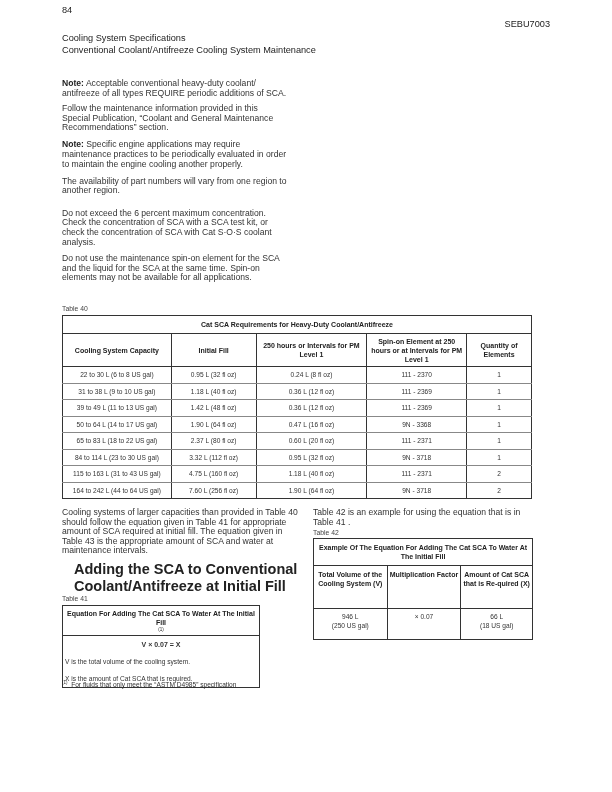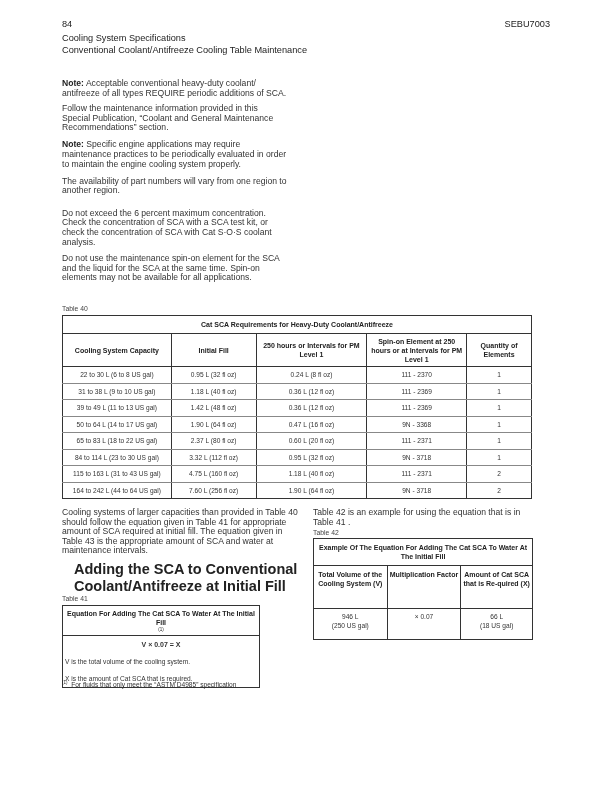--- a/index.html
+++ b/index.html
@@ -31,29 +31,29 @@
   .t42 .title th { height: 22px; }
   .t42 .head th { height: 36px; vertical-align: top; padding-top: 4px; }
   .t42 td { height: 26px; vertical-align: top; padding-top: 3px; line-height: 9px; }
   h2 { margin: 0; font-size: 14.5px; line-height: 17px; font-weight: bold; color: #222; }
   .fn { font-size: 6.6px; color: #333; }
   .fn sup { font-size: 4.5px; }
 </style>
 </head>
 <body>
 
-<div class="abs hdr" style="left:62px; top:18px;">84</div>
+<div class="abs hdr" style="left:62px; top:4px;">84</div>
 <div class="abs hdr" style="right:62px; top:18px; text-align:right;">SEBU7003</div>
 <div class="abs hdr" style="left:62px; top:32px;text-align:right;">Cooling System Specifications</div>
-<div class="abs hdr" style="left:62px; top:44px;">Conventional Coolant/Antifreeze Cooling Table Maintenance</div>
+<div class="abs hdr" style="left:62px; top:44px;">Conventional Coolant/Antifreeze Cooling System Maintenance</div>
 
 <div class="abs" style="left:62px; top:79px; width:225px;">
   <p class="para" style="margin-bottom:6px;"><b>Note:</b><span> Acceptable conventional heavy-duty coolant/ antifreeze of all types REQUIRE periodic additions of SCA.</span></p>
   <p class="para" style="margin-bottom:6px;">Follow the maintenance information provided in this Special Publication, “Coolant and General Maintenance Recommendations” section.</p>
-  <p class="para" style="margin-bottom:7px; line-height:10.2px;"><b>Note:</b><span> Specific engine applications may require maintenance practices to be periodically evaluated in order to maintain the engine cooling system properly.</span></p>
+  <p class="para" style="margin-bottom:7px; line-height:10.2px;"><b>Note:</b><span> Specific engine applications may require maintenance practices to be periodically evaluated in order to maintain the engine cooling another properly.</span></p>
   <p class="para" style="margin-bottom:13px;">The availability of part numbers will vary from one region to another region.</p>
   <p class="para" style="margin-bottom:7px;">Do not exceed the 6 percent maximum concentration. Check the concentration of SCA with a SCA test kit, or check the concentration of SCA with Cat  S·O·S coolant analysis.</p>
   <p class="para">Do not use the maintenance spin-on element for the SCA and the liquid for the SCA at the same time. Spin-on elements may not be available for all applications.</p>
 </div>
 
 <div class="abs cap" style="left:62px; top:305px;">Table 40</div>
 <table class="t40">
   <colgroup>
     <col style="width:109px">
       <col style="width:85px">

